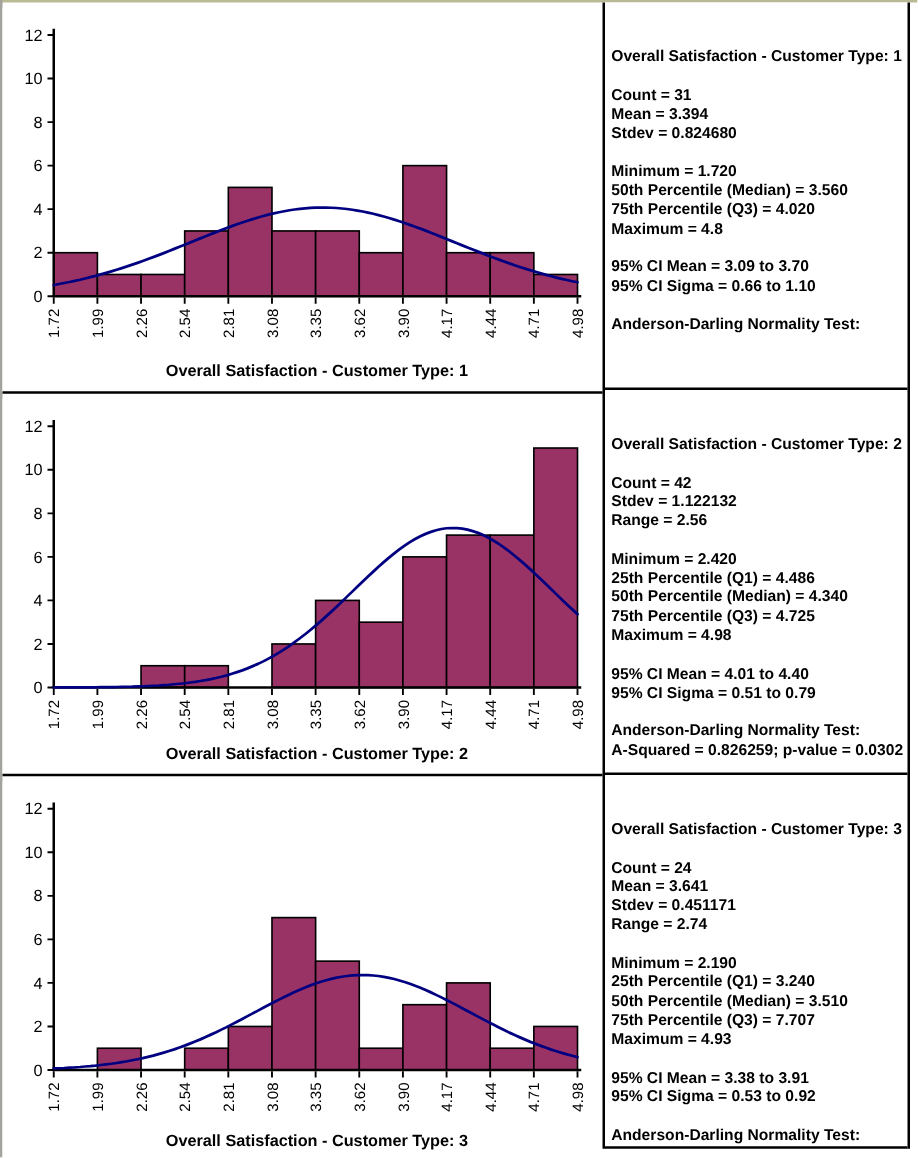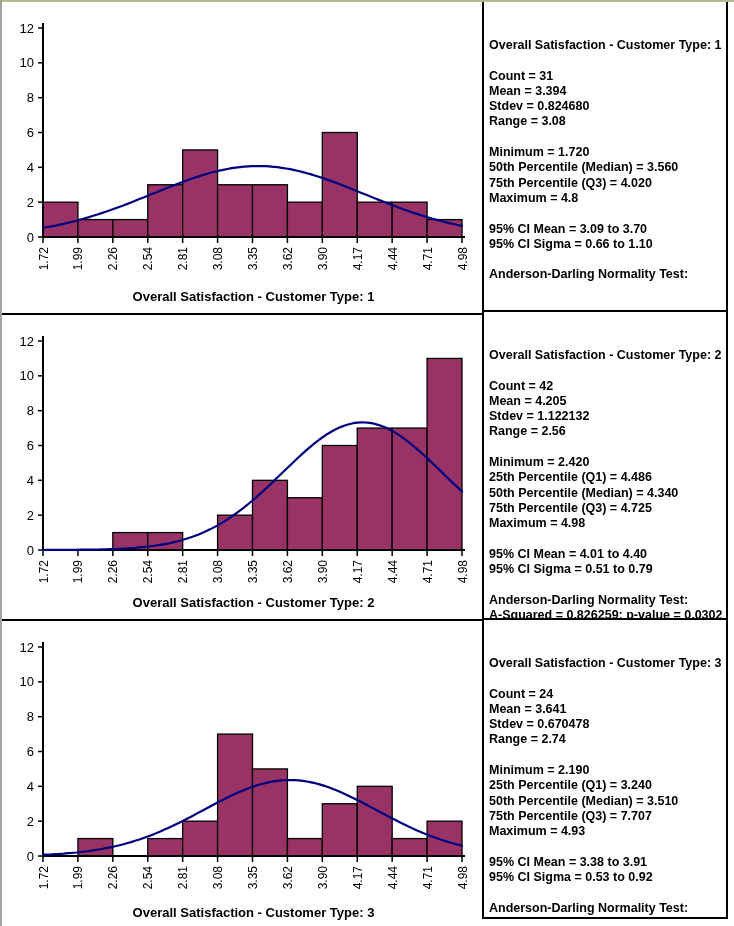--- a/index.html
+++ b/index.html
@@ -225,58 +225,56 @@
   </div>
 </div>
 
 <div class="stats-col">
   <div class="stats-cell s1">
       <div class="stat-line">Overall Satisfaction - Customer Type: 1</div>
       <div class="stat-line">&nbsp;</div>
       <div class="stat-line">Count = 31</div>
       <div class="stat-line">Mean = 3.394</div>
       <div class="stat-line">Stdev = 0.824680</div>
-      <div class="stat-line">Range = 3.08</div>
       <div class="stat-line">&nbsp;</div>
       <div class="stat-line">Minimum = 1.720</div>
       <div class="stat-line">50th Percentile (Median) = 3.560</div>
       <div class="stat-line">75th Percentile (Q3) = 4.020</div>
       <div class="stat-line">Maximum = 4.8</div>
       <div class="stat-line">&nbsp;</div>
       <div class="stat-line">95% CI Mean = 3.09 to 3.70</div>
       <div class="stat-line">95% CI Sigma = 0.66 to 1.10</div>
       <div class="stat-line">&nbsp;</div>
       <div class="stat-line">Anderson-Darling Normality Test:</div>
     </div>
   <div class="stats-cell s2">
       <div class="stat-line">Overall Satisfaction - Customer Type: 2</div>
       <div class="stat-line">&nbsp;</div>
       <div class="stat-line">Count = 42</div>
-      <div class="stat-line">Mean = 4.205</div>
       <div class="stat-line">Stdev = 1.122132</div>
       <div class="stat-line">Range = 2.56</div>
       <div class="stat-line">&nbsp;</div>
       <div class="stat-line">Minimum = 2.420</div>
       <div class="stat-line">25th Percentile (Q1) = 4.486</div>
       <div class="stat-line">50th Percentile (Median) = 4.340</div>
       <div class="stat-line">75th Percentile (Q3) = 4.725</div>
       <div class="stat-line">Maximum = 4.98</div>
       <div class="stat-line">&nbsp;</div>
       <div class="stat-line">95% CI Mean = 4.01 to 4.40</div>
       <div class="stat-line">95% CI Sigma = 0.51 to 0.79</div>
       <div class="stat-line">&nbsp;</div>
       <div class="stat-line">Anderson-Darling Normality Test:</div>
       <div class="stat-line">A-Squared = 0.826259; p-value = 0.0302</div>
     </div>
   <div class="stats-cell s3">
       <div class="stat-line">Overall Satisfaction - Customer Type: 3</div>
       <div class="stat-line">&nbsp;</div>
       <div class="stat-line">Count = 24</div>
       <div class="stat-line">Mean = 3.641</div>
-      <div class="stat-line">Stdev = 0.670478</div>
+      <div class="stat-line">Stdev = 0.451171</div>
       <div class="stat-line">Range = 2.74</div>
       <div class="stat-line">&nbsp;</div>
       <div class="stat-line">Minimum = 2.190</div>
       <div class="stat-line">25th Percentile (Q1) = 3.240</div>
       <div class="stat-line">50th Percentile (Median) = 3.510</div>
       <div class="stat-line">75th Percentile (Q3) = 7.707</div>
       <div class="stat-line">Maximum = 4.93</div>
       <div class="stat-line">&nbsp;</div>
       <div class="stat-line">95% CI Mean = 3.38 to 3.91</div>
       <div class="stat-line">95% CI Sigma = 0.53 to 0.92</div>

